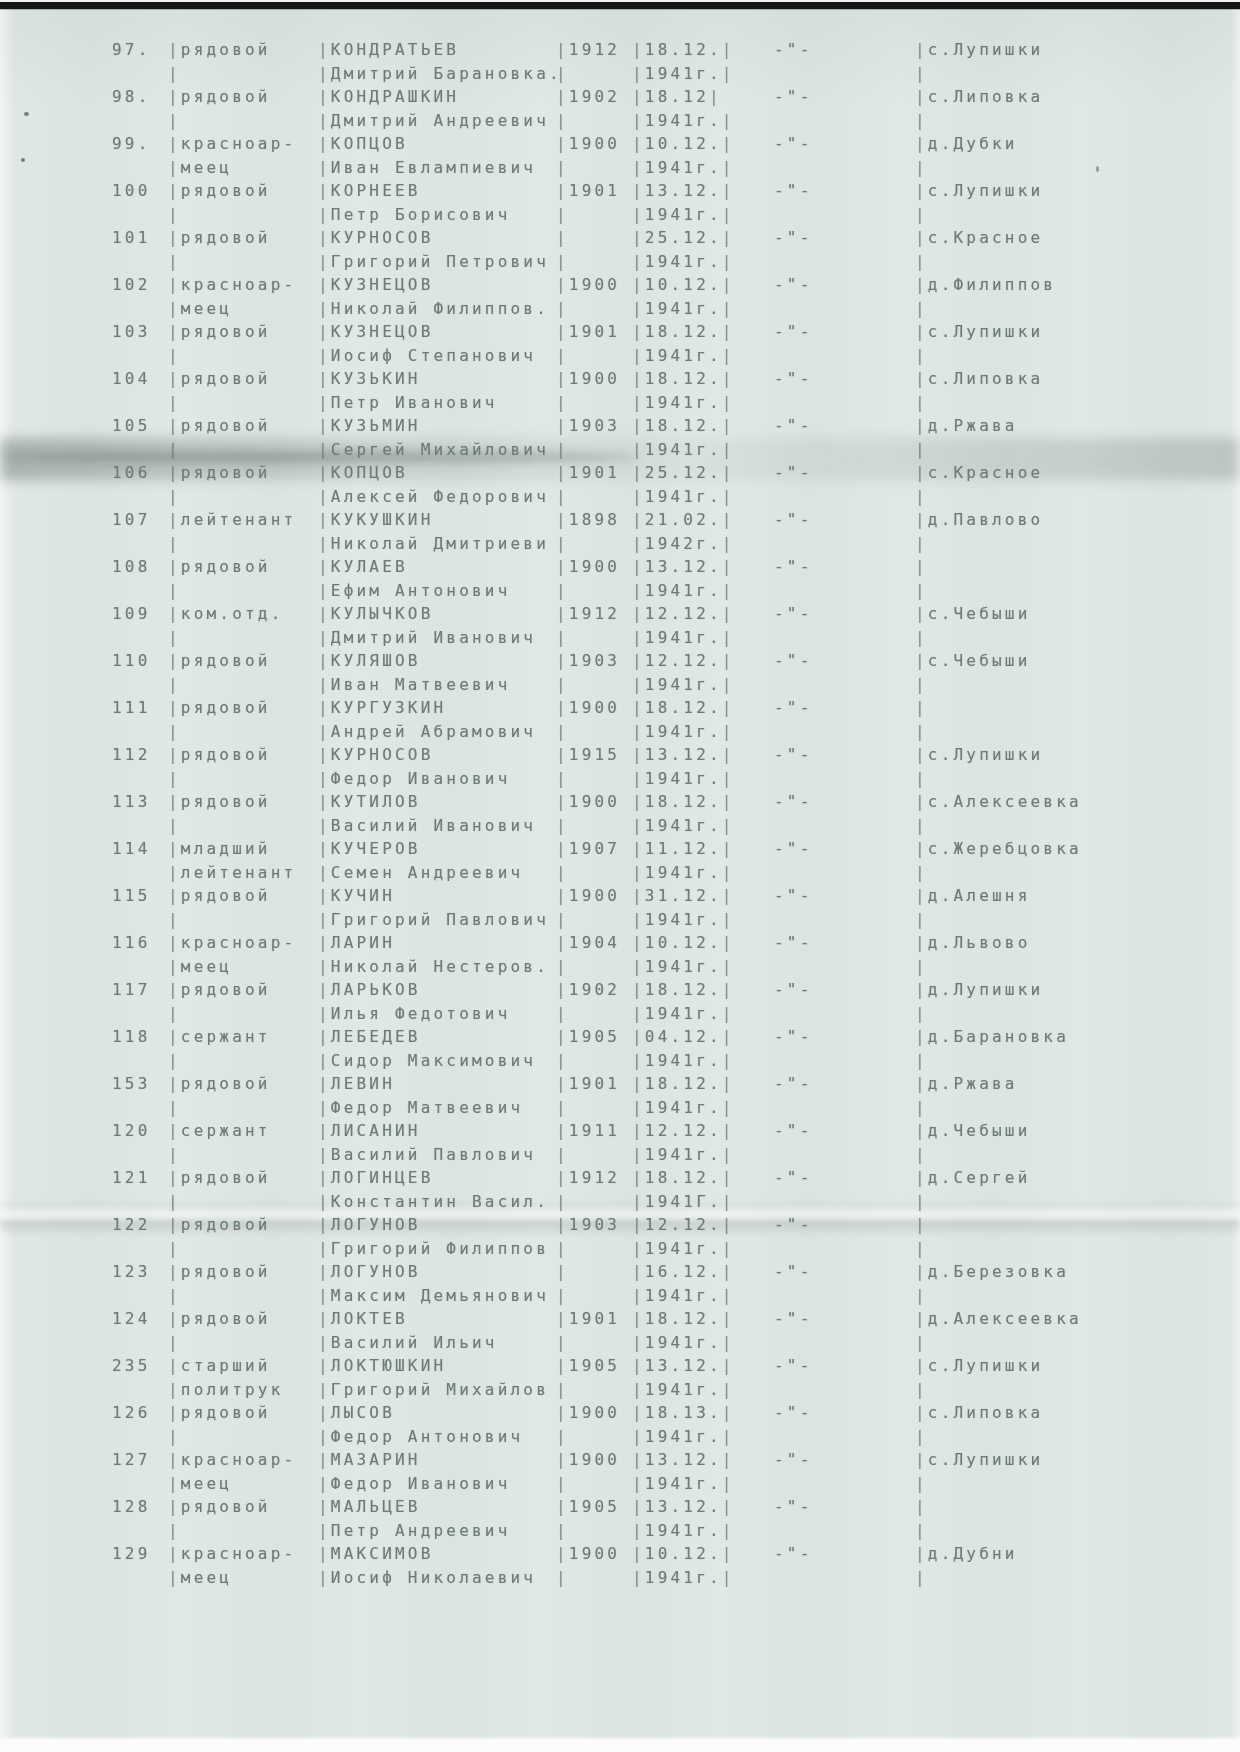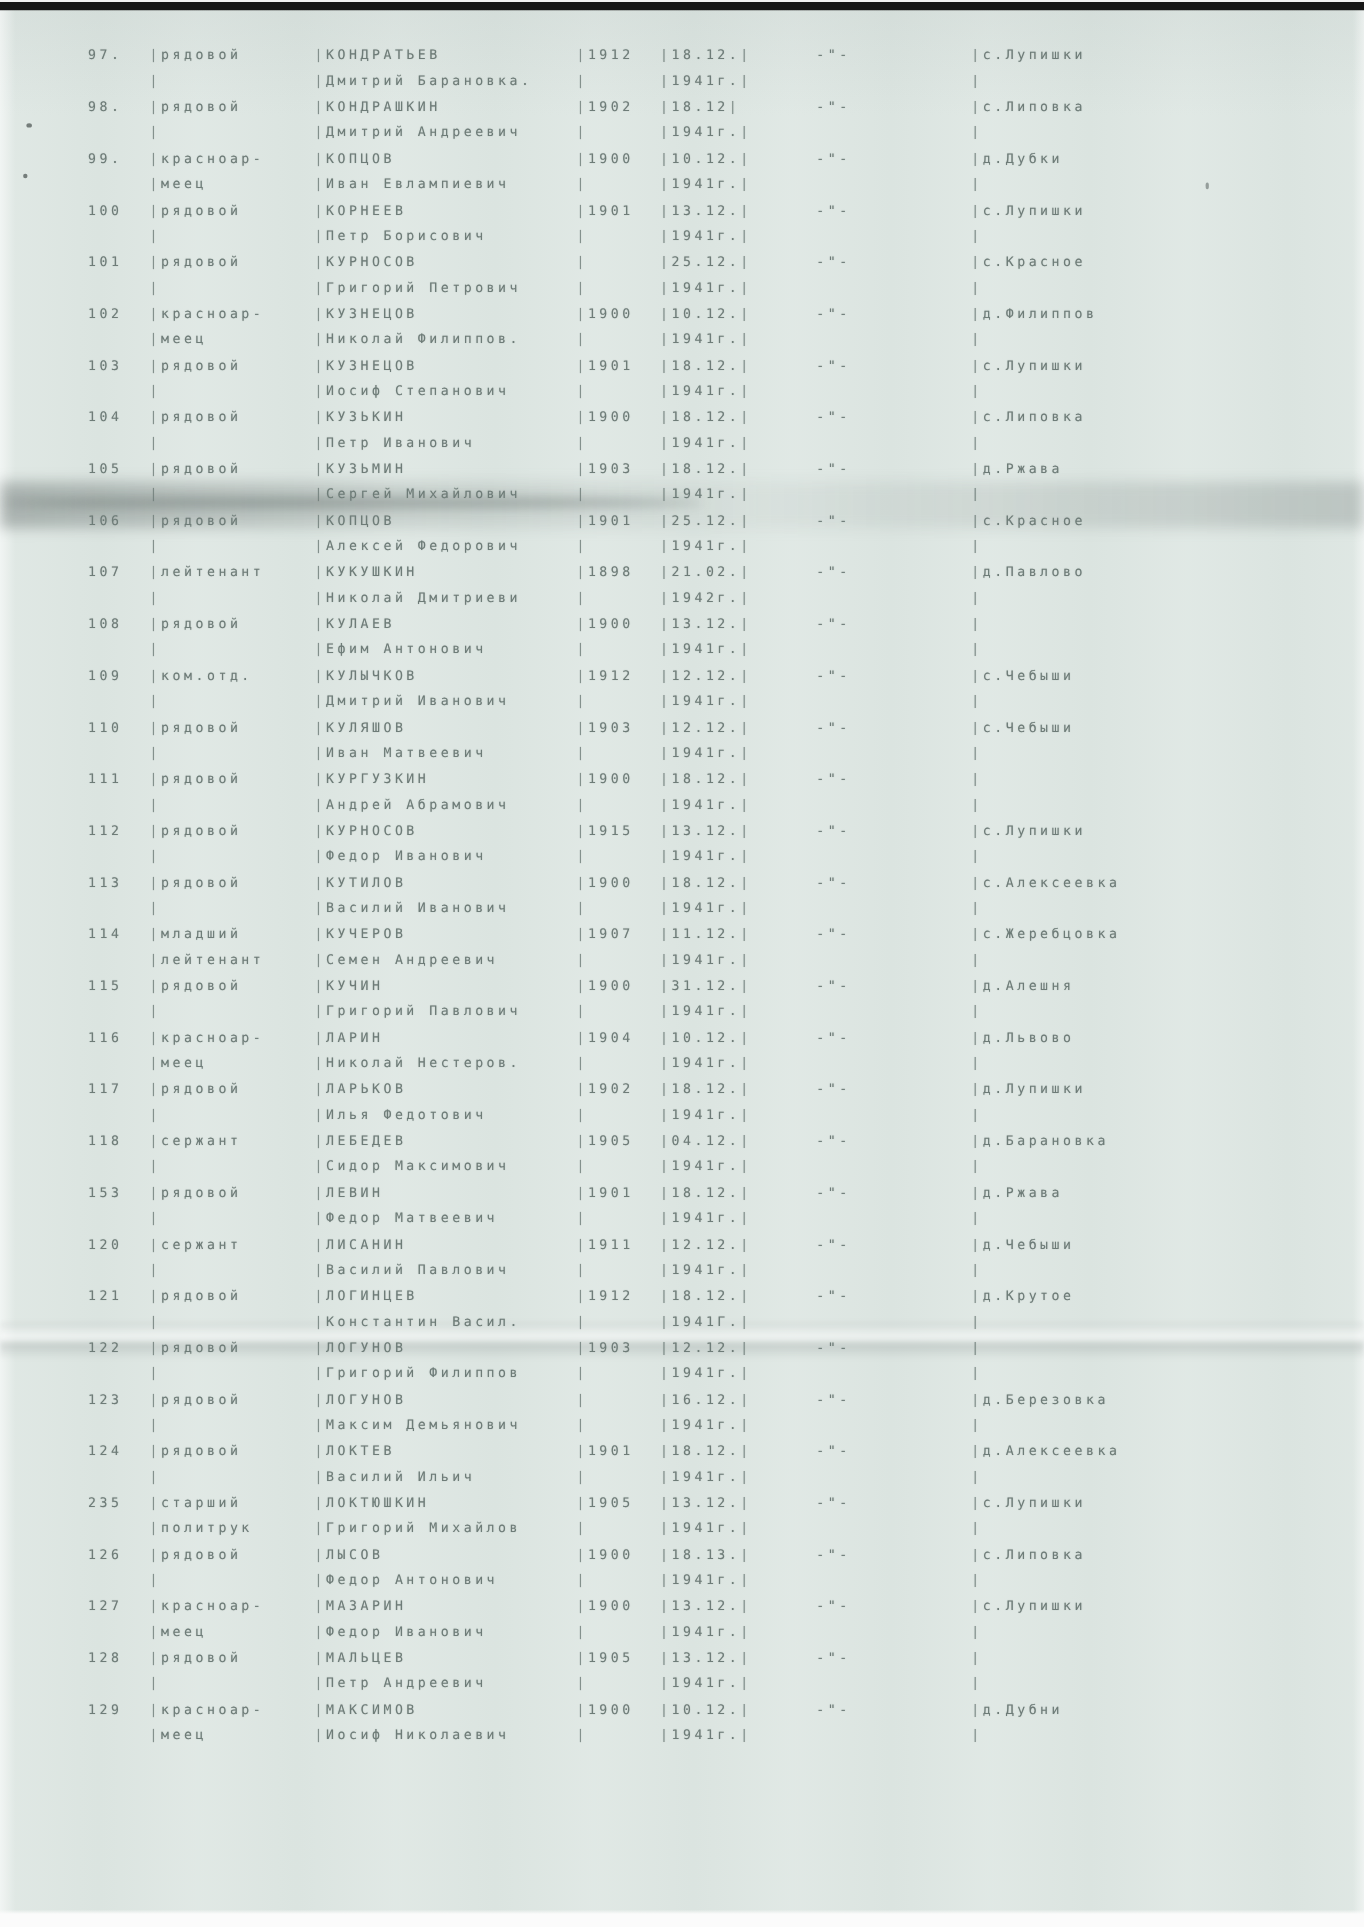--- a/index.html
+++ b/index.html
@@ -45,23 +45,23 @@
       rgba(110,120,118,.20) 62%, rgba(110,120,118,0) 100%);
     filter:blur(2px);
   }
   .speck{position:absolute;background:#3c4442;border-radius:50%;opacity:.65;}
   .speck-1{left:24px;top:112px;width:5px;height:4px;}
   .speck-2{left:21px;top:158px;width:4px;height:4px;}
   .speck-3{left:1096px;top:166px;width:3px;height:6px;opacity:.45;}
 
   .table{
     position:absolute;left:0;top:38px;width:1089px;
-    padding-left:80px;box-sizing:border-box;
+    padding-left:112px;box-sizing:border-box;
     color:#6e7c78;
-    font-size:12px;letter-spacing:3.2px;
+    font-size:16px;letter-spacing:3.2px;
     text-shadow:0 0 1px rgba(110,124,120,.45);
   }
   .rec{height:47px;}
   .line{height:23.5px;display:flex;align-items:center;white-space:pre;}
   .c{display:inline-block;flex:0 0 auto;overflow:visible;}
   .c-num{width:56px;}
   .c-rank{width:150px;}
   .c-name{width:238px;}
   .c-year{width:76px;}
   .c-date{width:96px;}
@@ -586,21 +586,21 @@
   </div>
 
   <div class="rec">
     <div class="line">
       <span class="c c-num">121</span>
       <span class="c c-rank"><span class="pipe">|</span><span>рядовой</span></span>
       <span class="c c-name"><span class="pipe">|</span><span>ЛОГИНЦЕВ</span></span>
       <span class="c c-year"><span class="pipe">|</span><span>1912</span></span>
       <span class="c c-date"><span class="pipe">|</span><span>18.12.</span><span class="pipe">|</span></span>
       <span class="c c-ditto"><span>-"-</span></span>
-      <span class="c c-place"><span class="pipe">|</span><span>д.Крутое</span></span>
+      <span class="c c-place"><span class="pipe">|</span><span>д.Сергей</span></span>
     </div>
     <div class="line">
       <span class="c c-num"></span>
       <span class="c c-rank"><span class="pipe">|</span><span></span></span>
       <span class="c c-name"><span class="pipe">|</span><span>Константин Васил.</span></span>
       <span class="c c-year"><span class="pipe">|</span></span>
       <span class="c c-date"><span class="pipe">|</span><span>1941Г.</span><span class="pipe">|</span></span>
       <span class="c c-ditto"></span>
       <span class="c c-place"><span class="pipe">|</span></span>
     </div>

